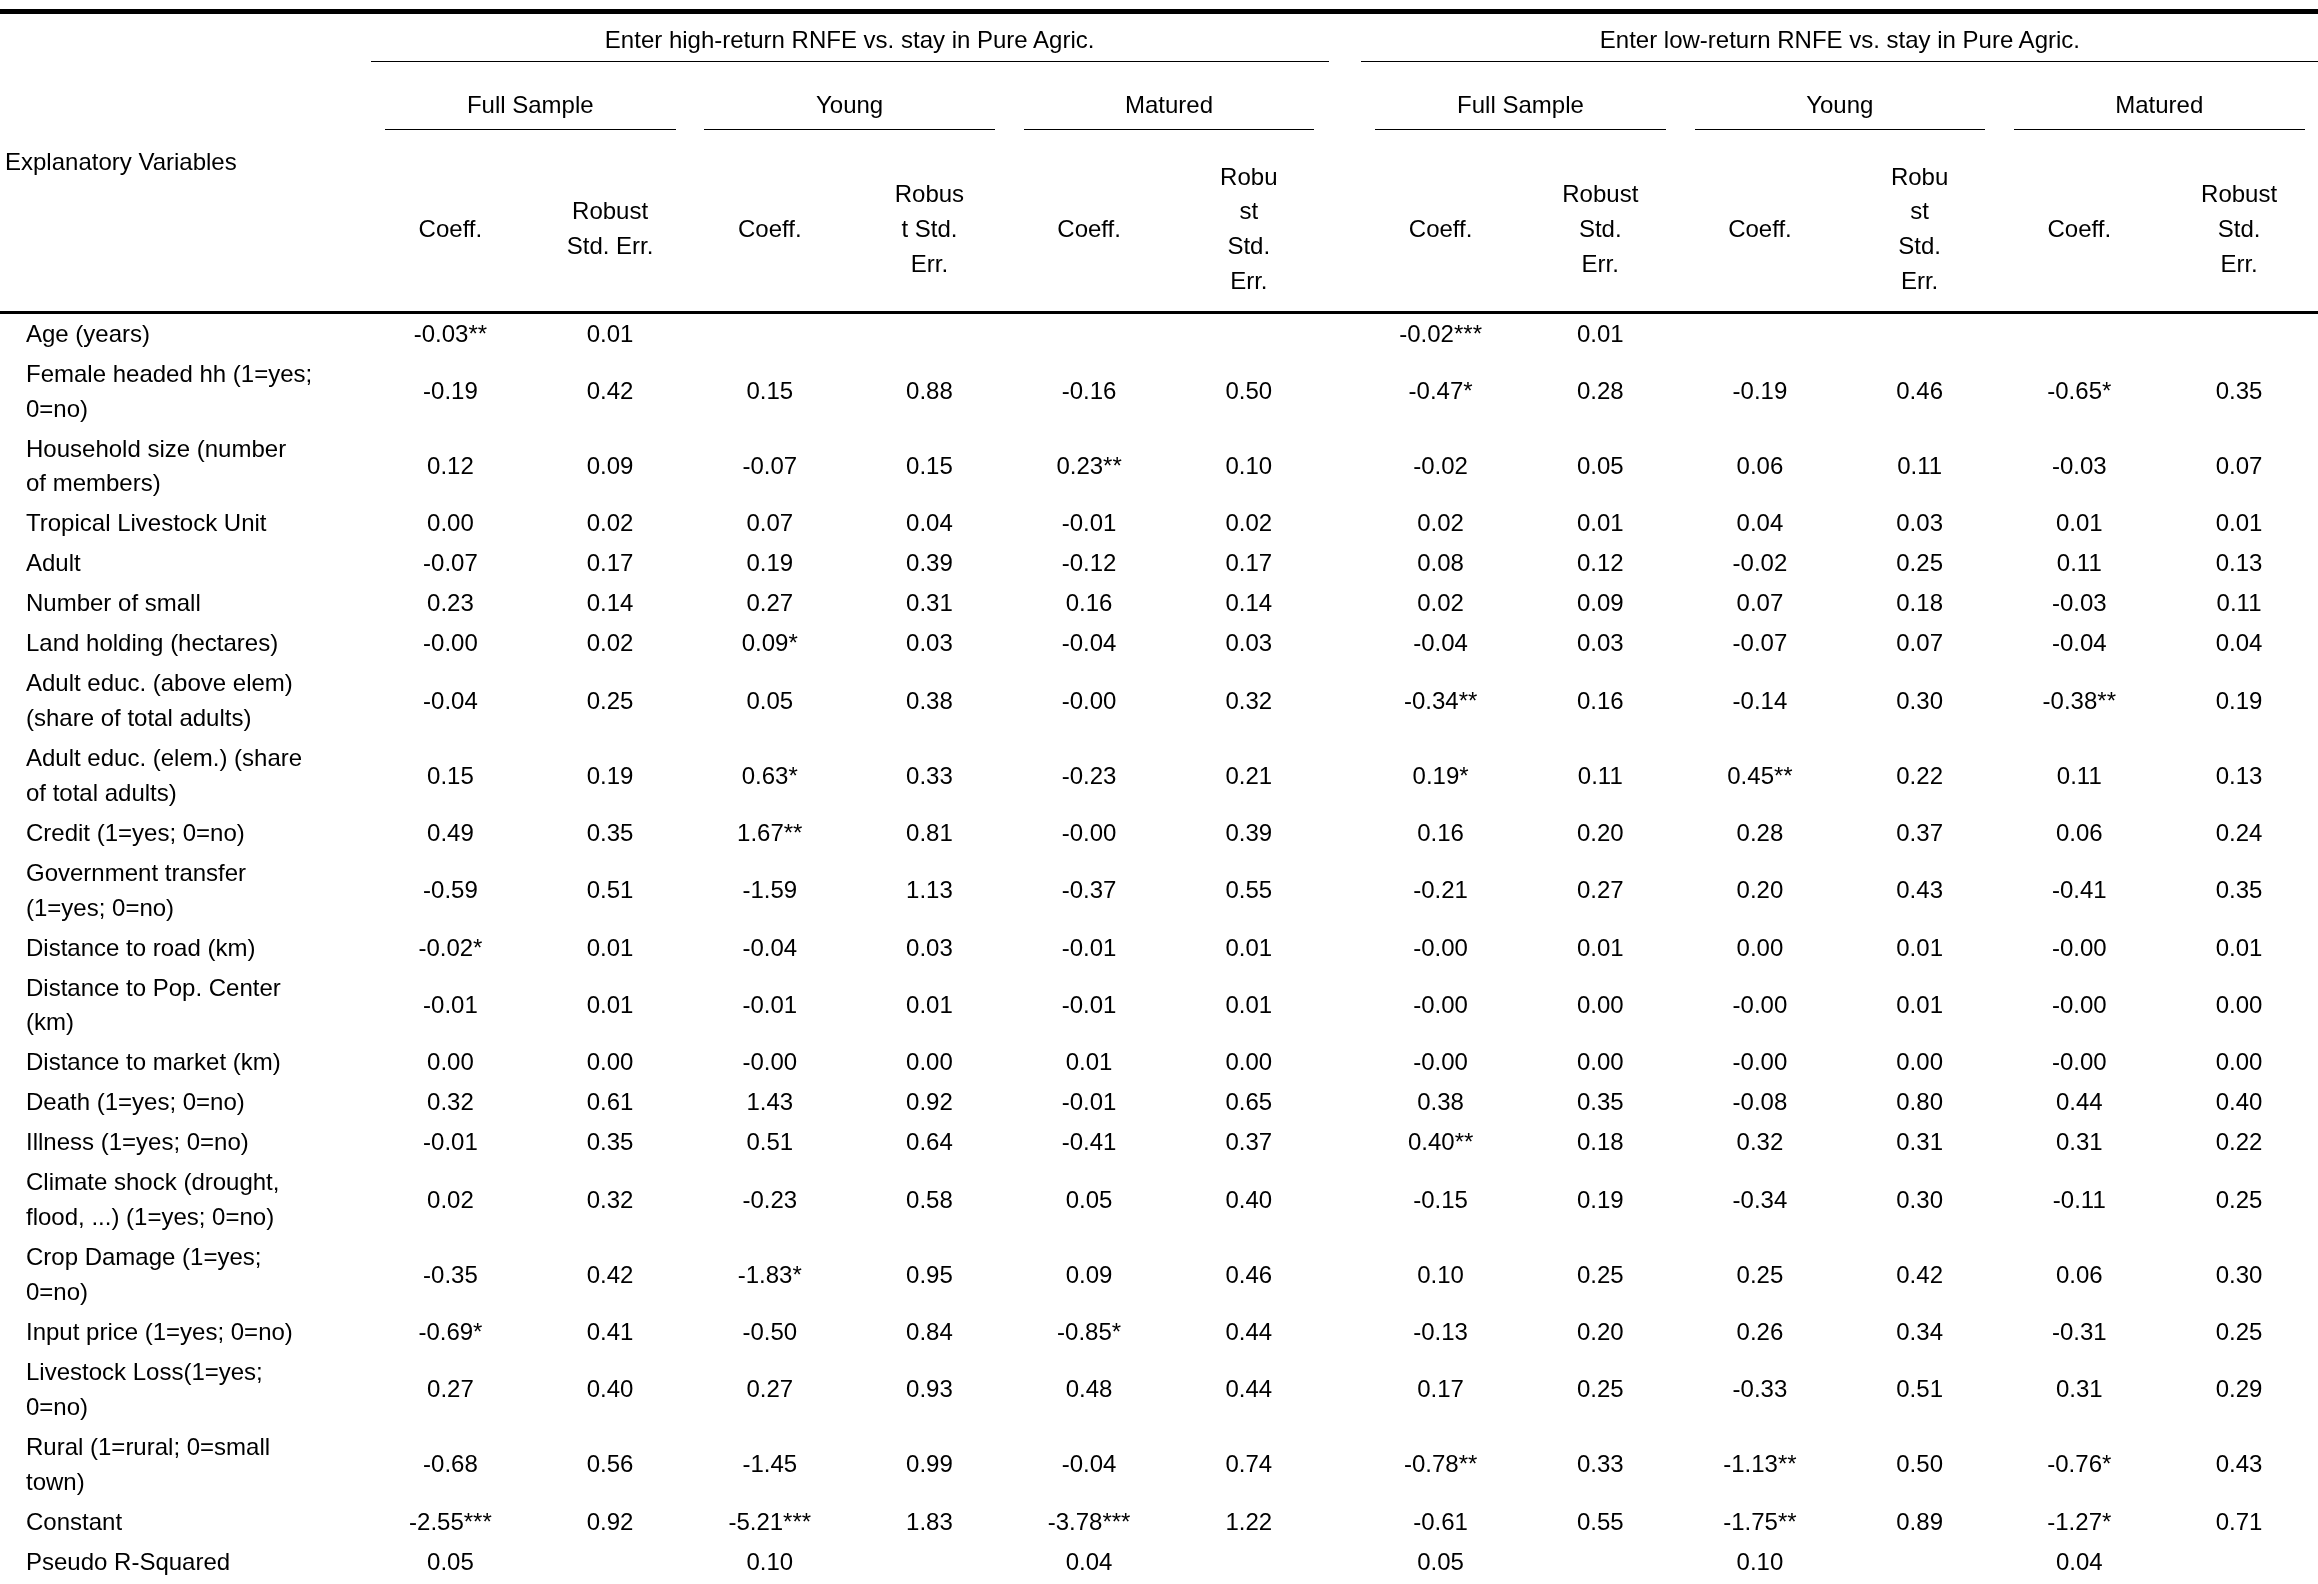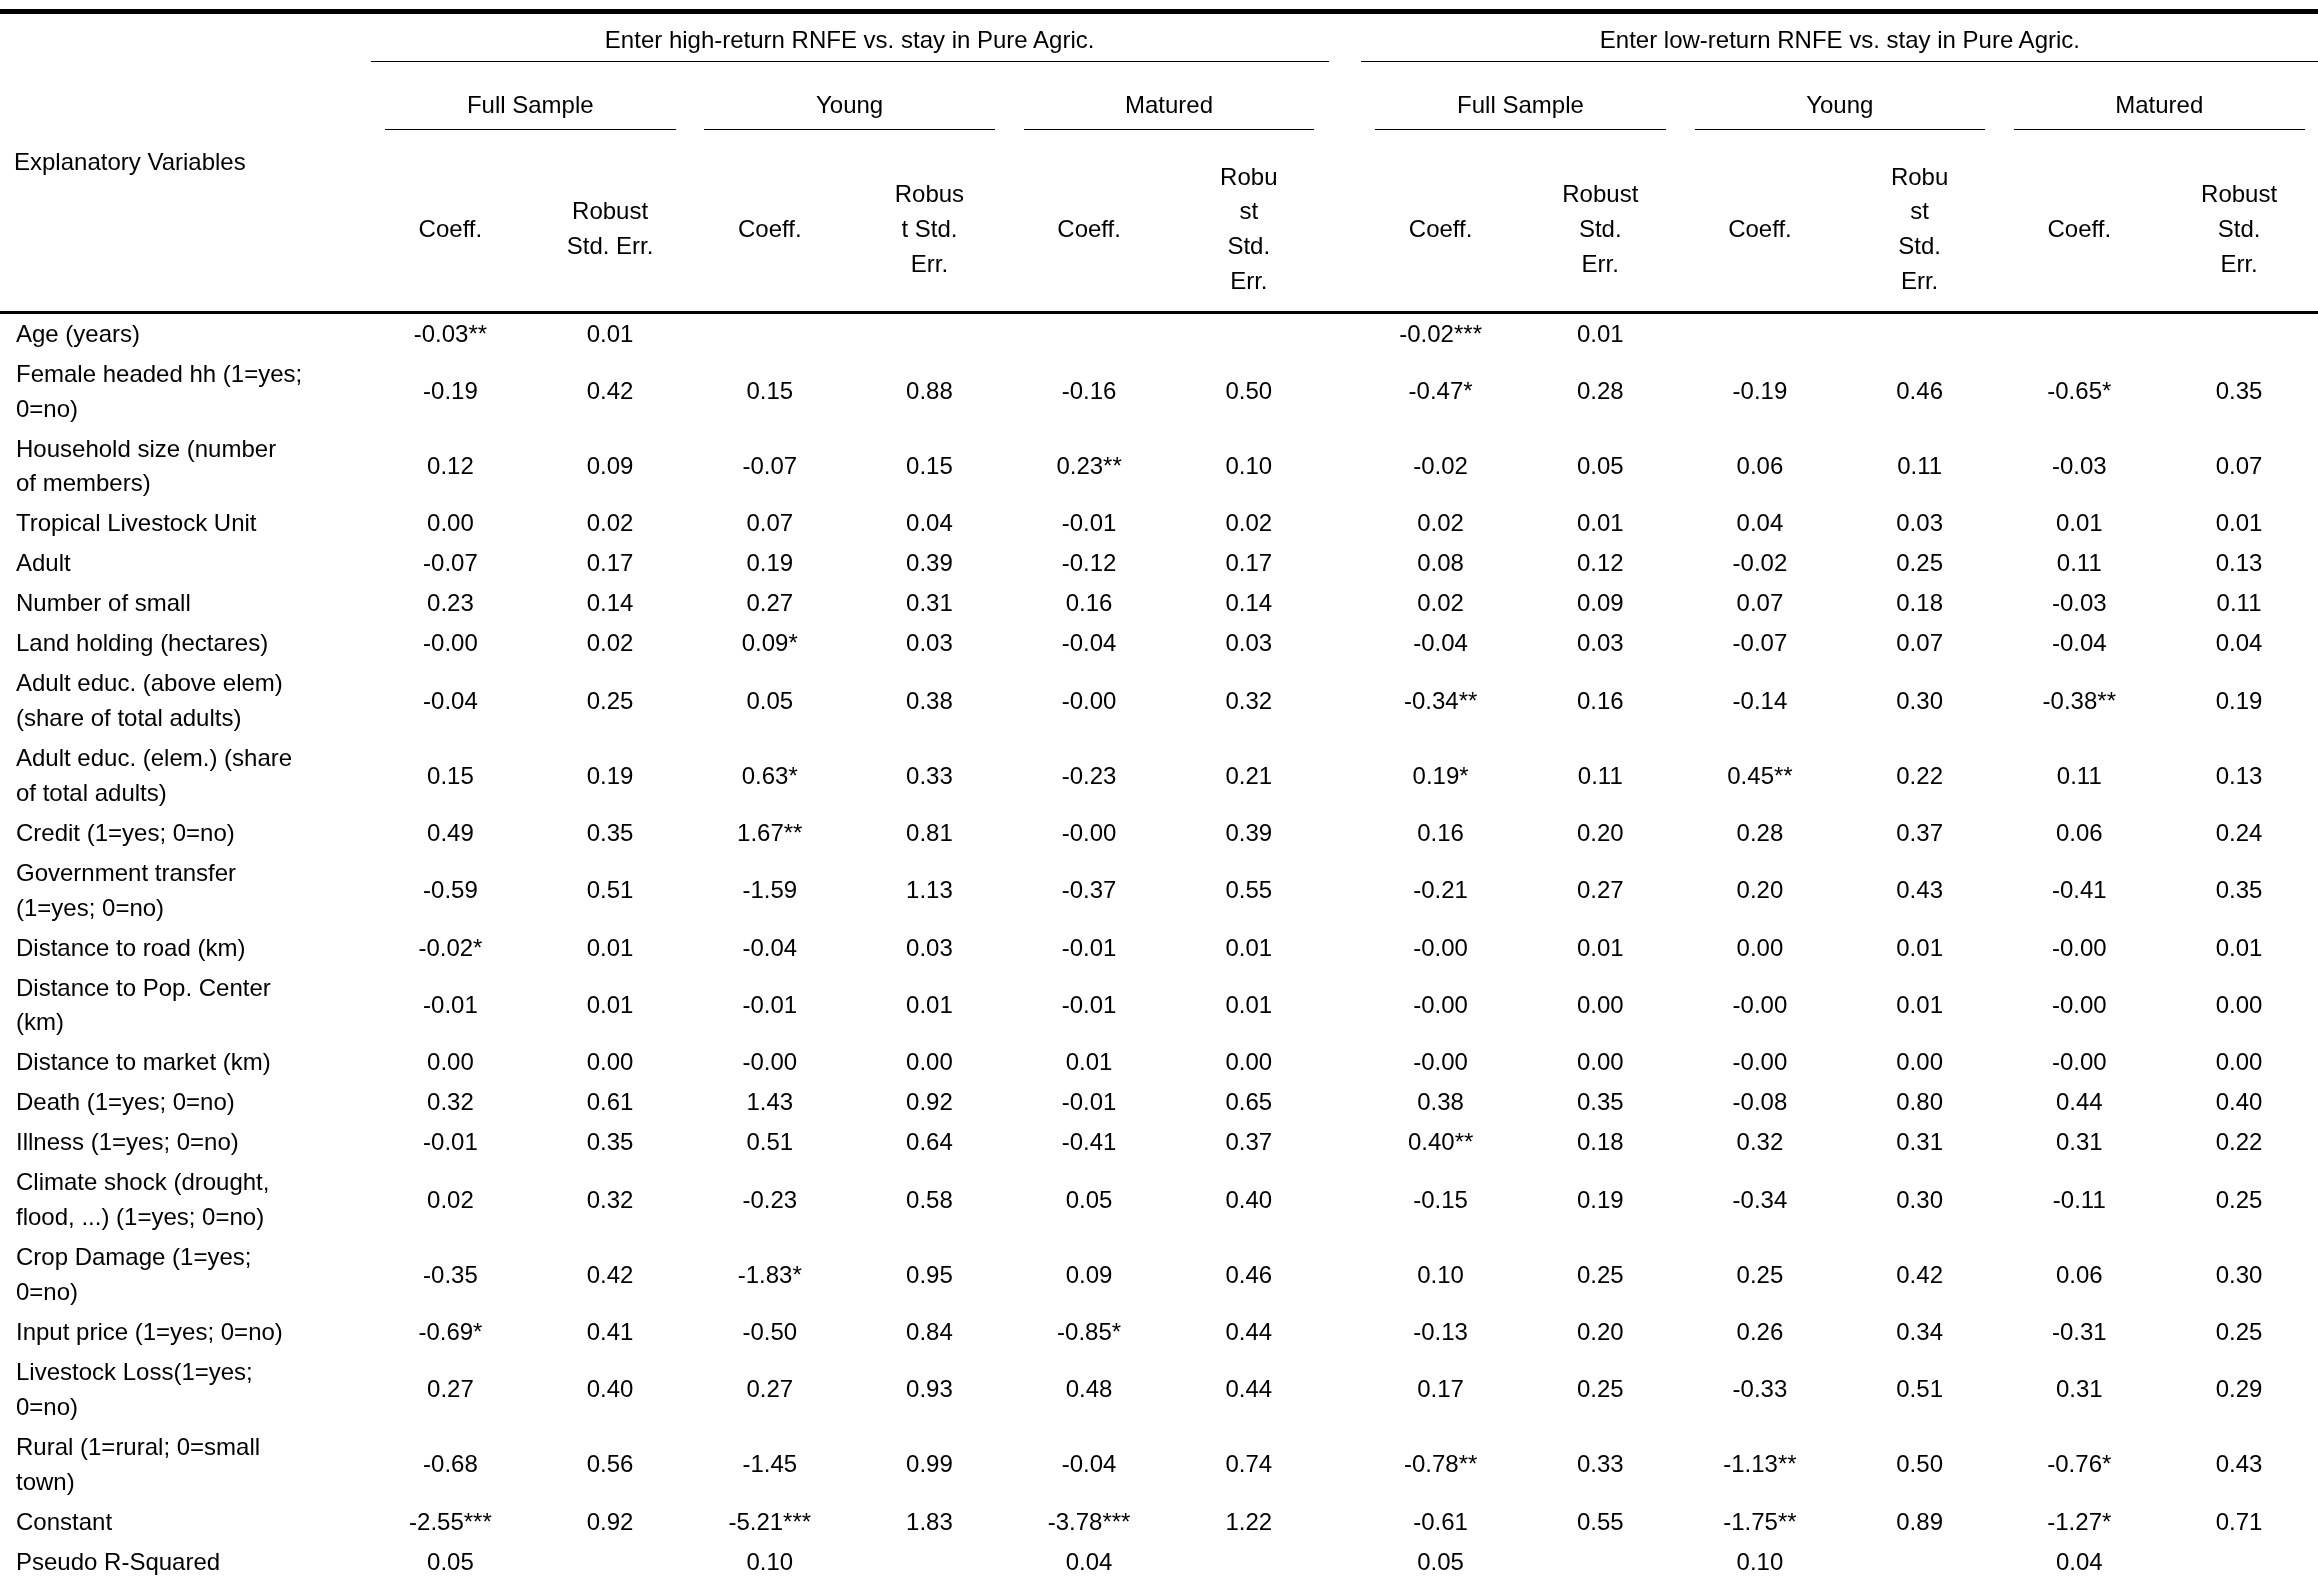--- a/index.html
+++ b/index.html
@@ -32,21 +32,21 @@
   th, td {
     font-weight: normal;
     padding: 2.6px 3.9px;
     vertical-align: middle;
     overflow: hidden;
   }
 
   
   th.explvar {
     text-align: left;
-    padding-left: 14px;
+    padding-left: 5px;
     vertical-align: middle;
     border-bottom: 3.2px solid #000;
     white-space: pre-line;
   }
   th.gapcell { border-bottom: 3.2px solid #000; }
   th.groupspan {
     text-align: center;
     padding-top: 9px;
     padding-bottom: 3px;
     border-bottom: 1.9px solid #000;
@@ -67,21 +67,21 @@
     text-align: center;
     vertical-align: middle;
     height: 159px;
     border-bottom: 3.2px solid #000;
     white-space: pre-line;
   }
 
   
   td.rowlabel {
     text-align: left;
-    padding-left: 16px;
+    padding-left: 26px;
     white-space: pre-line;
   }
   td.num { text-align: center; white-space: nowrap; }
   td.spacer { padding: 0; }
 </style>
 </head>
 <body>
 
 <div class="page">
   <table class="regtable">

